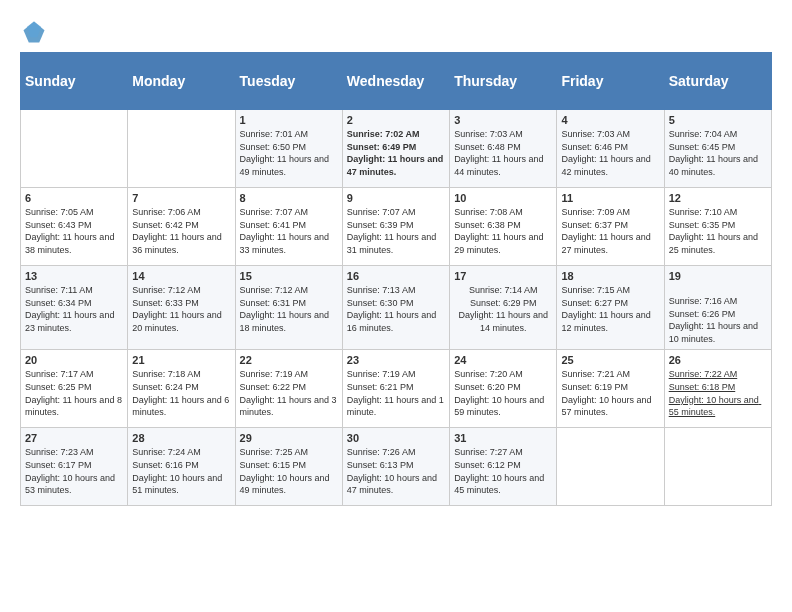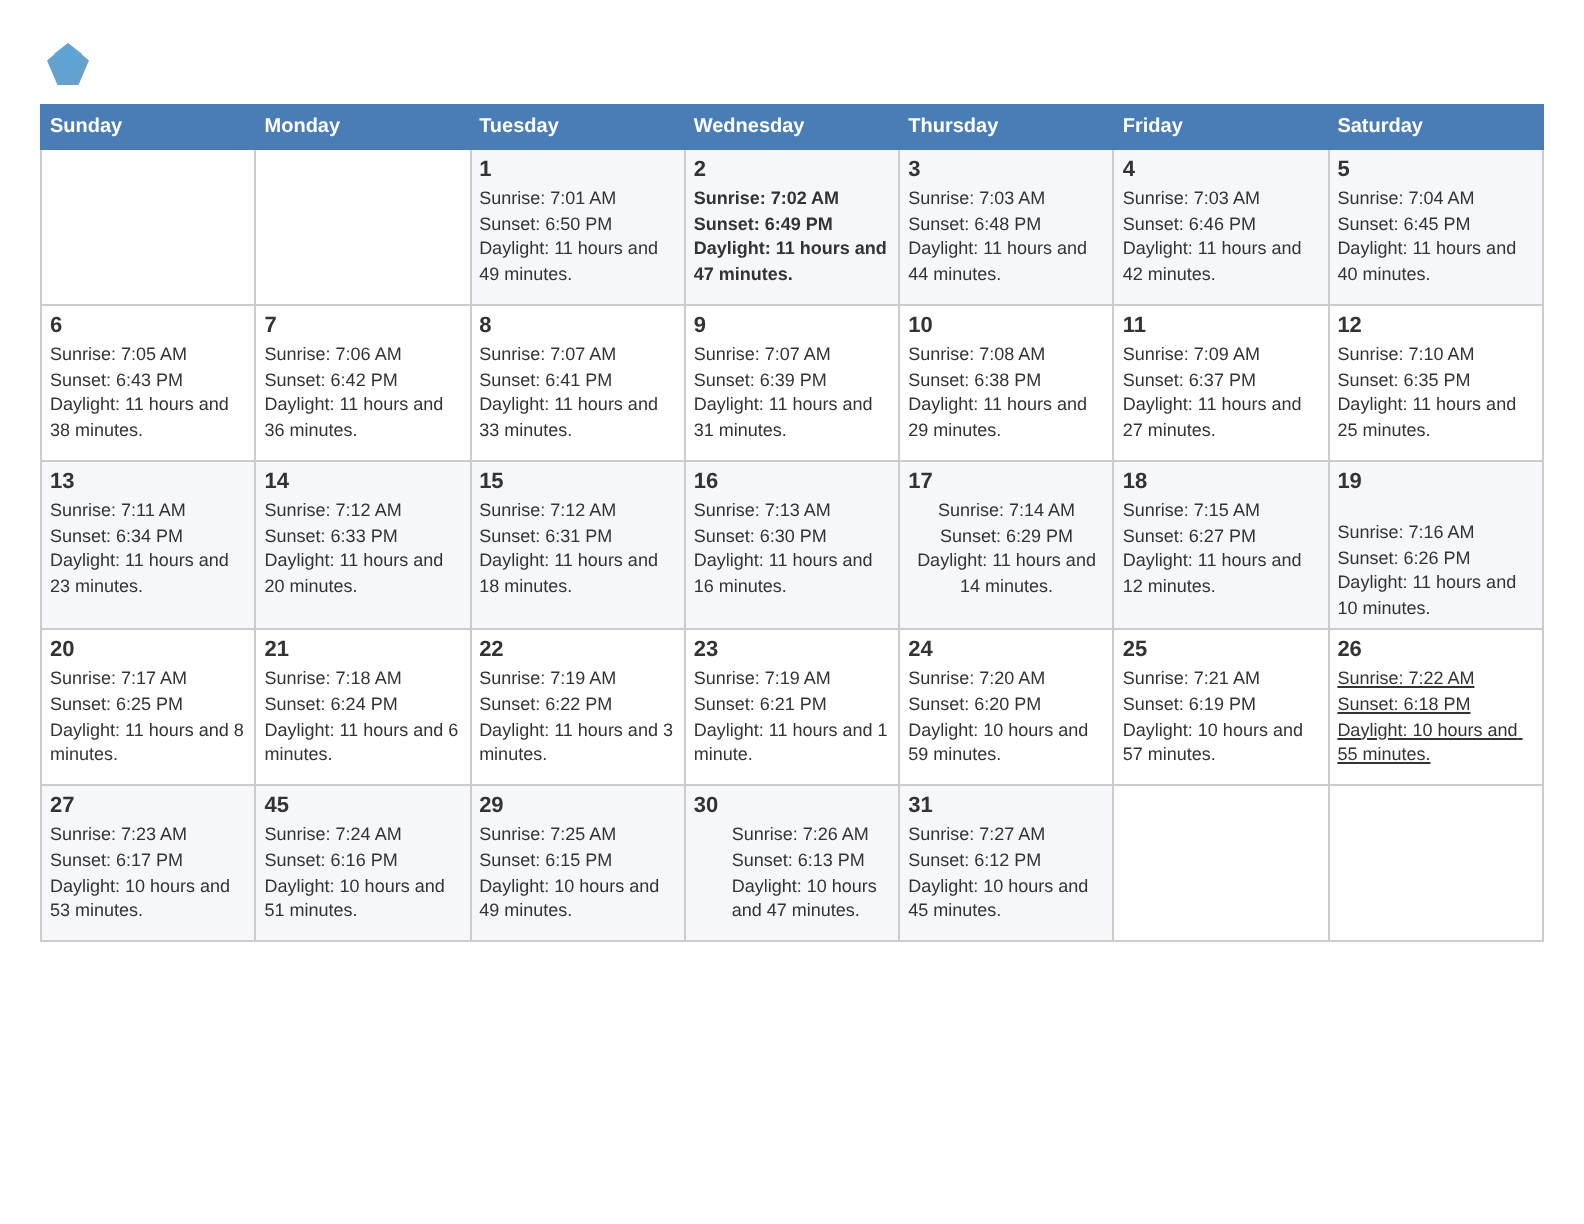--- a/index.html
+++ b/index.html
@@ -53,23 +53,23 @@
       font-weight: normal;
     }
     table {
       width: 100%;
       border-collapse: collapse;
       table-layout: fixed;
     }
     thead tr th {
       background-color: #4a7db5;
       color: #fff;
-      font-size: 10px;
+      font-size: 14px;
       font-weight: bold;
-      padding: 5px 4px;
+      padding: 20px 4px;
       text-align: left;
       border: 1px solid #4a7db5;
       margin-top: 13px;
     }
     tbody tr td {
       border: 1px solid #ccc;
       vertical-align: top;
       padding: 4px 4px;
       font-size: 9.5px;
       color: #333;
@@ -295,34 +295,34 @@
           </td>
         </tr>
         <tr>
           <td>
             <span class="day-number">27</span>
             <div class="day-info" style="white-space: pre-wrap;">Sunrise: 7:23 AM
 Sunset: 6:17 PM
 Daylight: 10 hours and 53 minutes.</div>
           </td>
           <td>
-            <span class="day-number">45</span>
+            <span class="day-number">28</span>
             <div class="day-info" style="white-space: pre-wrap;">Sunrise: 7:24 AM
 Sunset: 6:16 PM
 Daylight: 10 hours and 51 minutes.</div>
           </td>
           <td>
             <span class="day-number">29</span>
             <div class="day-info" style="white-space: pre-wrap;">Sunrise: 7:25 AM
 Sunset: 6:15 PM
 Daylight: 10 hours and 49 minutes.</div>
           </td>
           <td>
             <span class="day-number">30</span>
-            <div class="day-info" style="white-space: pre-wrap; margin-left: 19px;">Sunrise: 7:26 AM
+            <div class="day-info" style="white-space: pre-wrap;">Sunrise: 7:26 AM
 Sunset: 6:13 PM
 Daylight: 10 hours and 47 minutes.</div>
           </td>
           <td>
             <span class="day-number">31</span>
             <div class="day-info" style="white-space: pre-wrap;">Sunrise: 7:27 AM
 Sunset: 6:12 PM
 Daylight: 10 hours and 45 minutes.</div>
           </td>
           <td class="empty-cell"></td>

